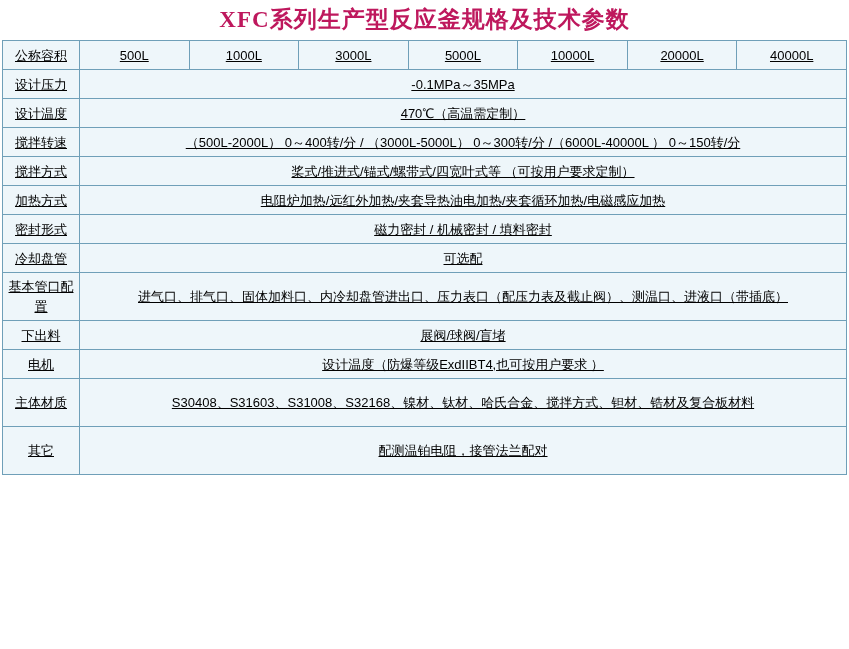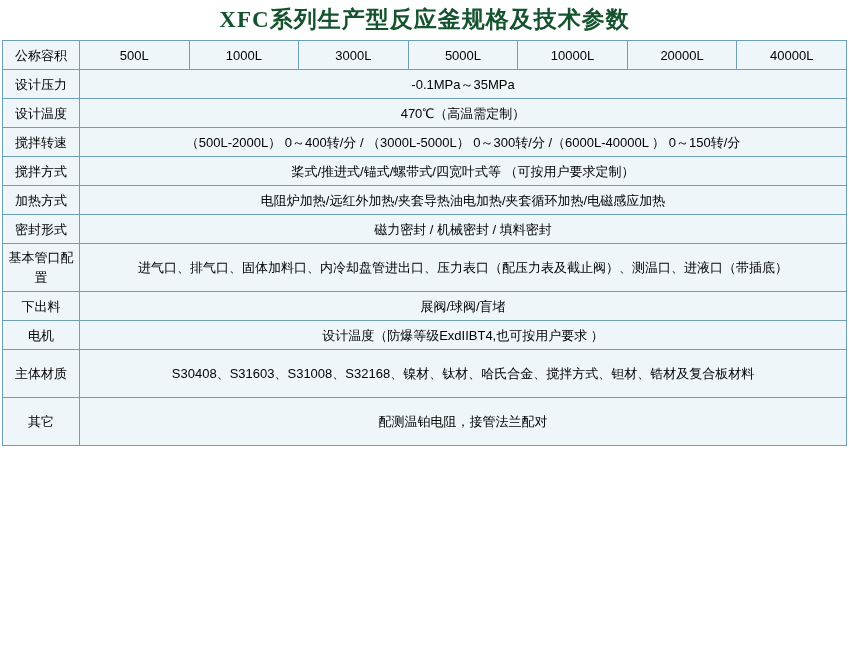--- a/index.html
+++ b/index.html
@@ -18,21 +18,21 @@
     height: 649px;
     box-sizing: border-box;
     position: relative;
     background: #ffffff;
   }
   .title {
     text-align: center;
     font-family: "Liberation Serif", serif;
     font-size: 23px;
     font-weight: bold;
-    color: #14532d;
+    color: #be185d;
     letter-spacing: 1px;
     padding: 7px 0 8px 0;
     line-height: 1.1;
   }
   table.spec {
     border-collapse: collapse;
     width: 845px;
     margin: 0 2px;
     table-layout: fixed;
   }
@@ -43,23 +43,25 @@
     text-align: center;
     vertical-align: middle;
     padding: 4px 3px;
     line-height: 1.5;
     background: #eef6fa;
   }
   td.label {
     width: 70px;
     background: #e2eff6;
     font-weight: normal;
+    text-decoration: underline;
   }
   td.val {
     background: #eef6fa;
+    text-decoration: underline;
   }
   td.left {
     text-align: left;
     padding-left: 10px;
   }
   .r-t { height: 29px; }
   .r-tall { height: 44px; }
   .r-xtall { height: 48px; }
   .nowrap { white-space: nowrap; }
 </style>
@@ -108,20 +110,24 @@
         <td class="label">加热方式</td>
         <td class="val" colspan="7">电阻炉加热/远红外加热/夹套导热油电加热/夹套循环加热/电磁感应加热</td>
       </tr>
 
       <tr class="r-t">
         <td class="label">密封形式</td>
         <td class="val" colspan="7">磁力密封 / 机械密封 / 填料密封</td>
       </tr>
 
 
+      <tr class="r-t">
+        <td class="label">冷却盘管</td>
+        <td class="val" colspan="7">可选配</td>
+      </tr>
 
       <tr class="r-tall">
         <td class="label">基本管口配置</td>
         <td class="val" colspan="7">进气口、排气口、固体加料口、内冷却盘管进出口、压力表口（配压力表及截止阀）、测温口、进液口（带插底）</td>
       </tr>
 
       <tr class="r-t">
         <td class="label">下出料</td>
         <td class="val" colspan="7">展阀/球阀/盲堵</td>
       </tr>

